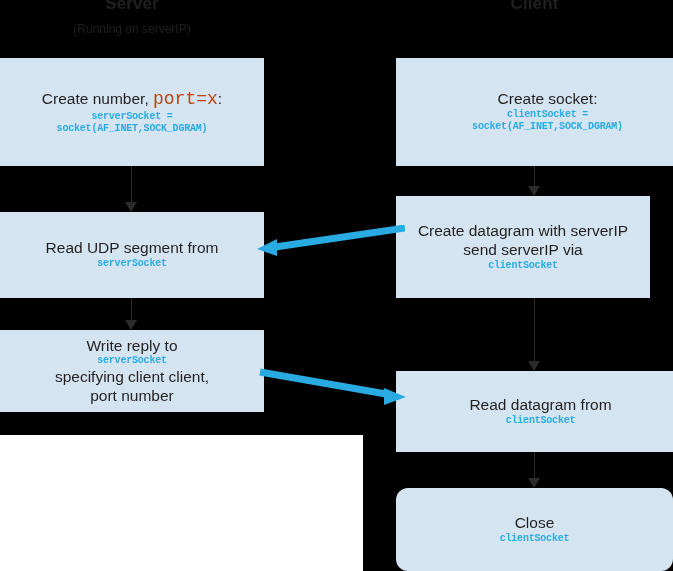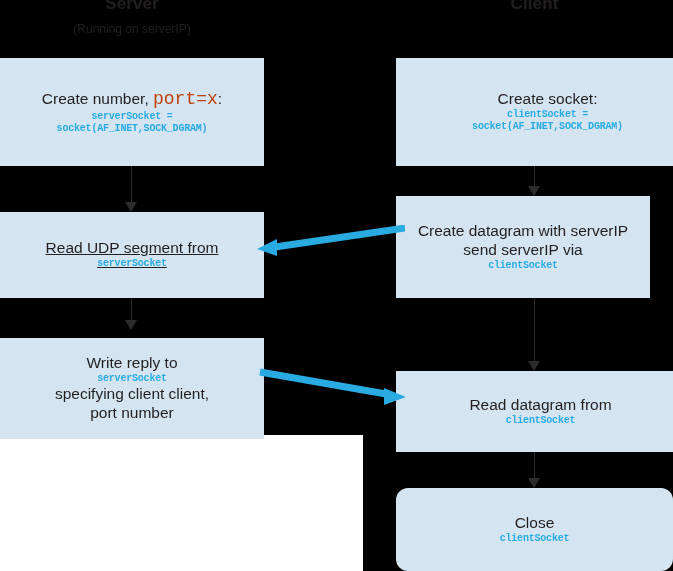--- a/index.html
+++ b/index.html
@@ -120,26 +120,26 @@
   </div>
 
   <div class="box" style="left:0px; top:58px; width:264px; height:108px;">
     <span class="ln mixed">
       <span>Create  number, </span><span class="code-sm">port=x</span><span>:</span>
     </span>
     <span class="ln code">serverSocket =</span>
     <span class="ln code">socket(AF_INET,SOCK_DGRAM)</span>
   </div>
 
-  <div class="box" style="left:0px; top:212px; width:264px; height:86px;text-decoration:underline;">
+  <div class="box" style="left:0px; top:212px; width:264px; height:86px;">
     <span class="ln">Read UDP segment from</span>
     <span class="ln code">serverSocket</span>
   </div>
 
-  <div class="box" style="left:0px; top:338px; width:264px; height:101px;">
+  <div class="box" style="left:0px; top:330px; width:264px; height:82px;">
     <span class="ln">Write reply to</span>
     <span class="ln code">serverSocket</span>
     <span class="ln">specifying client client,</span>
     <span class="ln">port number</span>
   </div>
 
   <div class="box" style="left:396px; top:58px; width:277px; height:108px;padding-left:32px;">
     <span class="ln">Create socket:</span>
     <span class="ln code">clientSocket =</span>
     <span class="ln code">socket(AF_INET,SOCK_DGRAM)</span>

